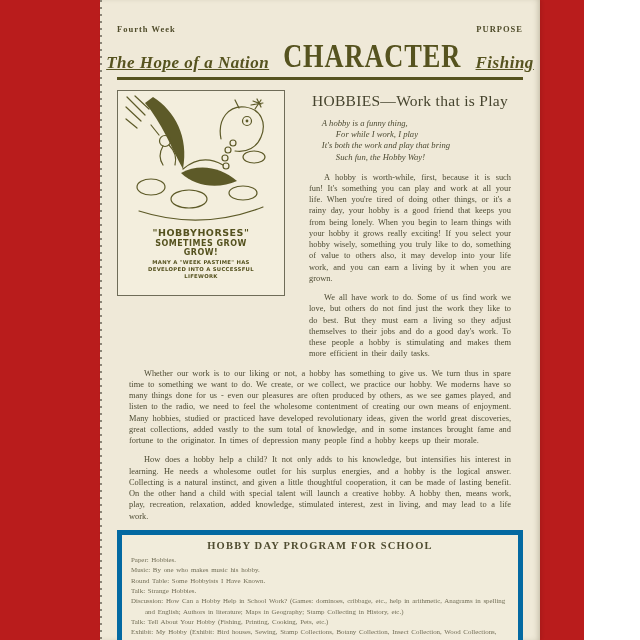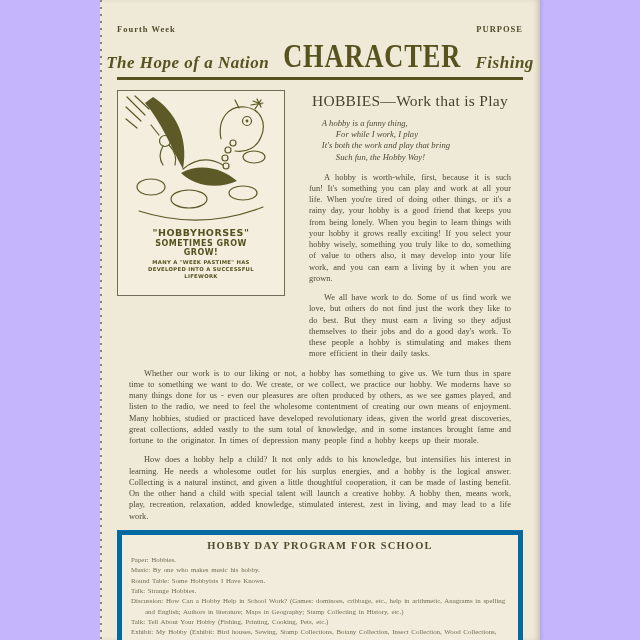--- a/index.html
+++ b/index.html
@@ -1,18 +1,18 @@
 <!DOCTYPE html>
 <html><head>
 <meta charset="utf-8">
 <style>
   html,body{margin:0;padding:0;}
   .stage{
-    position:relative;width:640px;height:640px;overflow:hidden;
-    background:#c4b5fd;
+    position:relative;width:584px;height:640px;overflow:hidden;
+    background:#b91c1c;
     font-family:"Liberation Serif","DejaVu Serif",serif;
   }
   .paper{
     position:absolute;left:100px;top:0;width:440px;height:640px;
     background:#efe9d8;
     box-shadow:inset -4px 0 6px -3px rgba(90,80,50,.35), 2px 0 3px rgba(0,0,0,.08);
     box-sizing:border-box;
     padding:0 17px;
     color:#4d4b33;
   }
@@ -22,21 +22,21 @@
   }
   .topline{
     display:flex;justify-content:space-between;
     padding-top:24px;
     font-size:8.5px;font-weight:bold;letter-spacing:1px;color:#4f4c2a;
   }
   .masthead{
     display:flex;align-items:baseline;justify-content:center;
     margin-top:9px;white-space:nowrap;color:#56531f;
   }
-  .mh-pre,.mh-suf{font-style:italic;font-weight:bold;font-size:17px;letter-spacing:.5px;}
+  .mh-pre,.mh-suf{font-style:italic;font-weight:bold;font-size:17px;letter-spacing:.5px;text-decoration:underline;}
   .mh-main{
     font-weight:bold;font-size:30px;letter-spacing:1px;line-height:1;
     display:inline-block;transform:scale(.88,1.12);transform-origin:center bottom;
     margin:0 -4px;padding:0 6px;
   }
   .rule-thick{height:3px;background:#56531f;margin-top:4px;}
   .cols{display:flex;gap:12px;margin-top:10px;}
   .illus{
     margin:0;flex:0 0 168px;height:206px;box-sizing:border-box;
     border:1px solid #6f6c58;background:#f3eedd;

